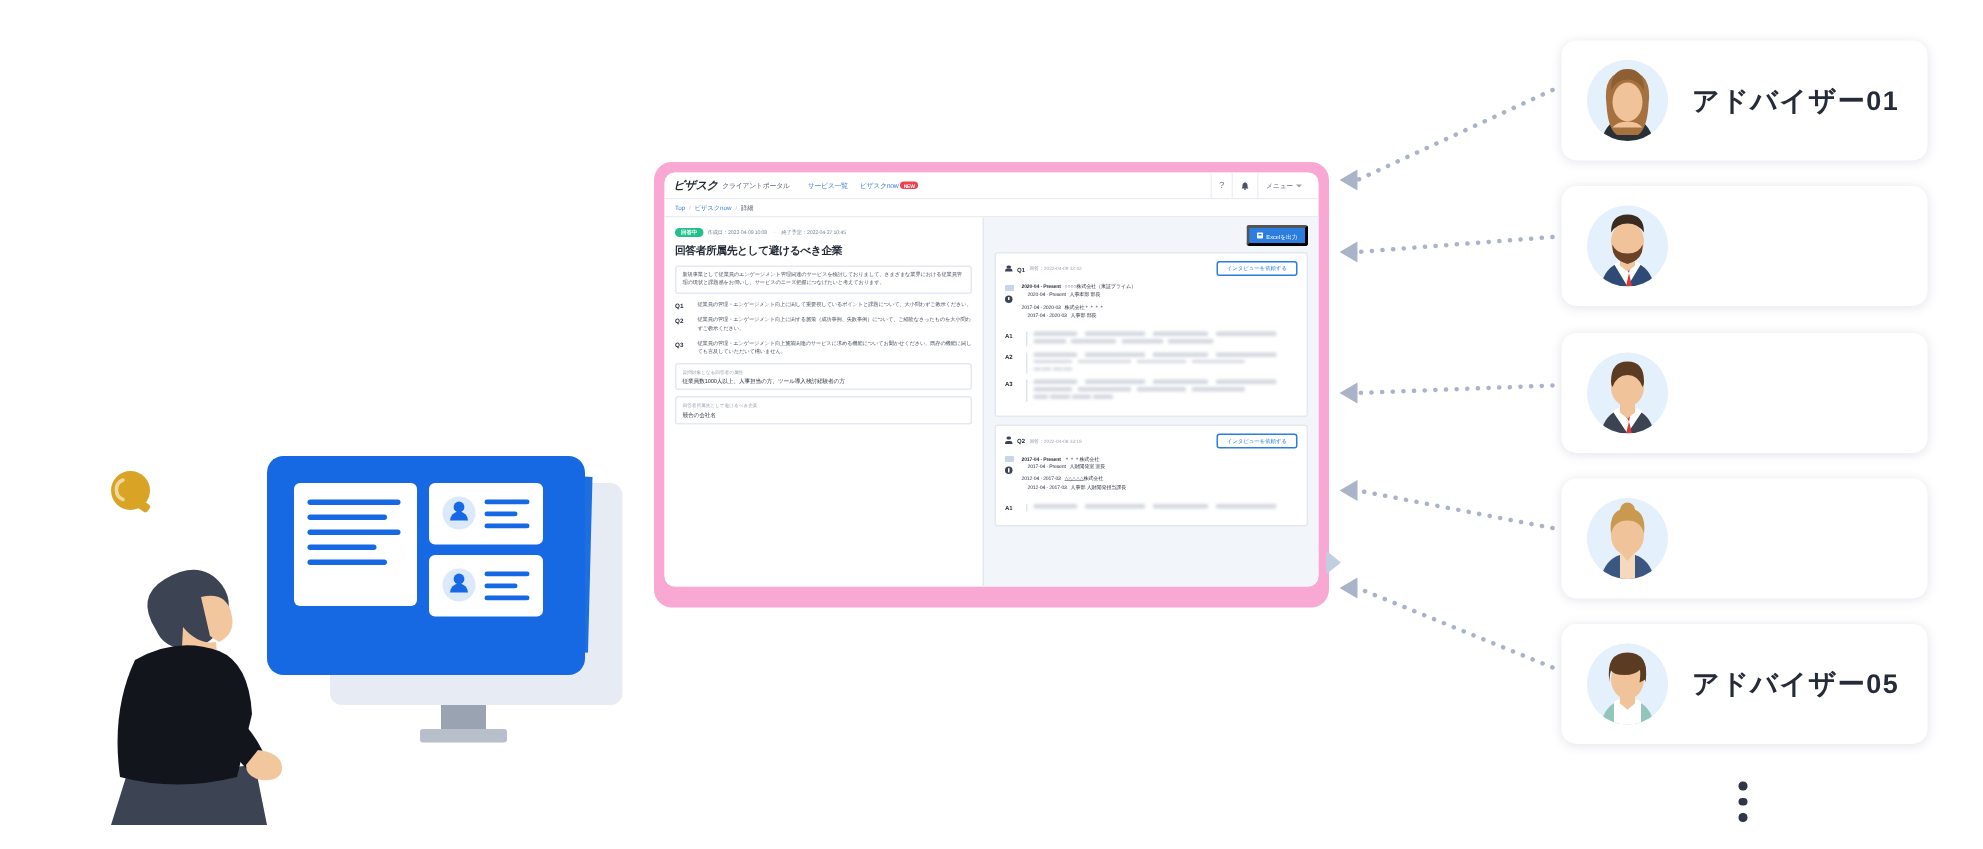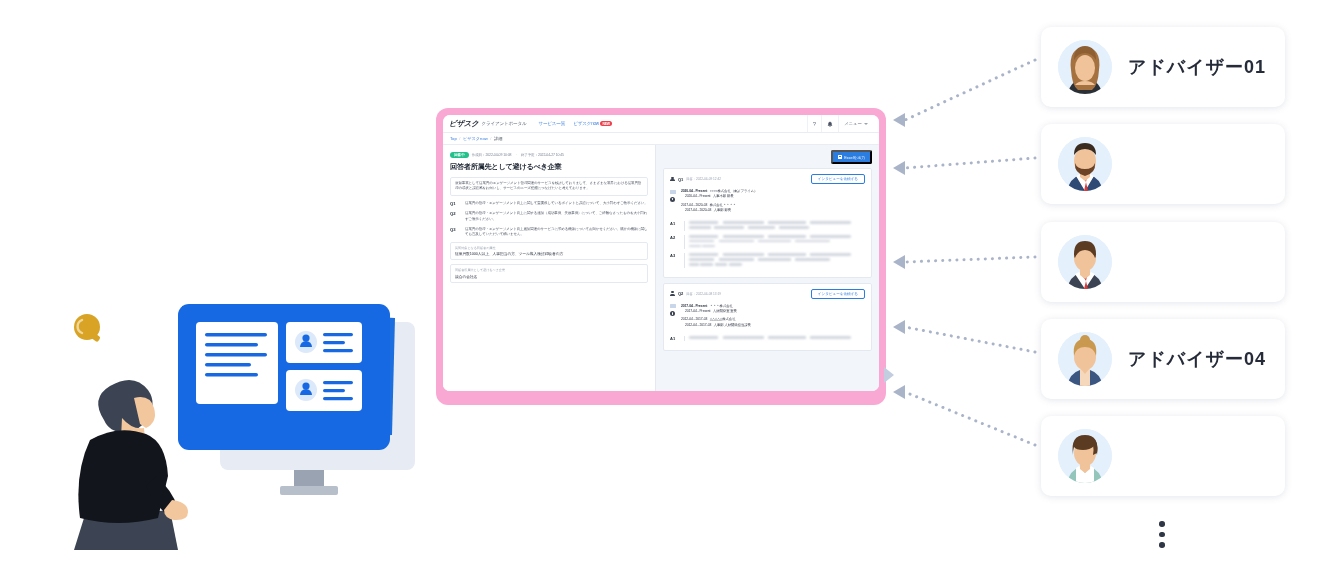--- a/index.html
+++ b/index.html
@@ -436,34 +436,34 @@
     <svg width="54" height="54" viewBox="0 0 54 54">
       <circle cx="27" cy="27" r="27" fill="#e4f0fb"></circle>
       <path d="M9 54 q3 -13 13 -16 l10 0 q10 3 13 16 z" fill="#3b5680"></path>
       <path d="M22 37 l10 0 l0 17 l-10 0 z" fill="#f0c39a"></path>
       <path d="M22 36 l5 6 l5 -6 l0 18 l-10 0 z" fill="#f6d8bc"></path>
       <ellipse cx="27" cy="25" rx="11" ry="13" fill="#f0c39a"></ellipse>
       <path d="M16 24 q-2 -17 11 -17 q13 0 11 17 q-2 -9 -11 -9 q-9 0 -11 9 z" fill="#c9994f"></path>
       <circle cx="27" cy="8" r="5" fill="#c9994f"></circle>
     </svg>
   </div>
-  <div class="adv-name">アドバイザー04</div>
 </div>
 
 <div class="adv-card" style="top:416px">
   <div class="avatar">
     <svg width="54" height="54" viewBox="0 0 54 54">
       <circle cx="27" cy="27" r="27" fill="#e4f0fb"></circle>
       <path d="M9 54 q3 -13 13 -16 l10 0 q10 3 13 16 z" fill="#93c5bb"></path>
       <path d="M21 37 l6 7 l6 -7 l3 2 l0 15 l-18 0 l0 -15 z" fill="#fff"></path>
       <path d="M22 32 l10 0 l0 8 l-5 4 l-5 -4 z" fill="#f0c39a"></path>
       <ellipse cx="27" cy="24" rx="11" ry="13" fill="#f0c39a"></ellipse>
       <path d="M15 26 q-3 -20 12 -20 q15 0 12 20 q-1 -6 -3 -9 q-4 4 -11 4 q-7 0 -9 -3 q-1 3 -1 8 z" fill="#5b3c23"></path>
       <path d="M33 8 q8 4 6 16 l-4 2 q2 -12 -4 -16 z" fill="#5b3c23"></path>
     </svg>
   </div>
+  <div class="adv-name">アドバイザー05</div>
 </div>
 
 <div id="vdots">
   <i></i>
     <i></i>
     <i></i>
 </div>
 
 </body></html>

